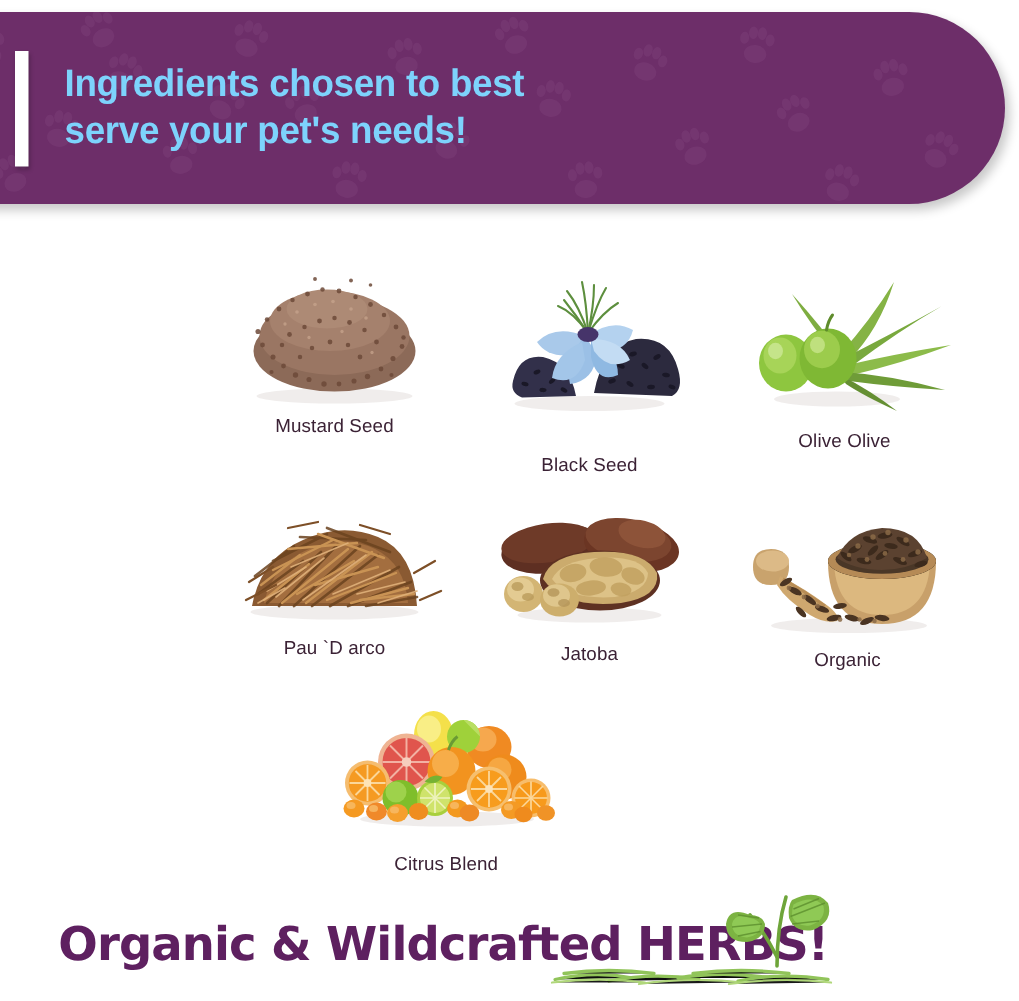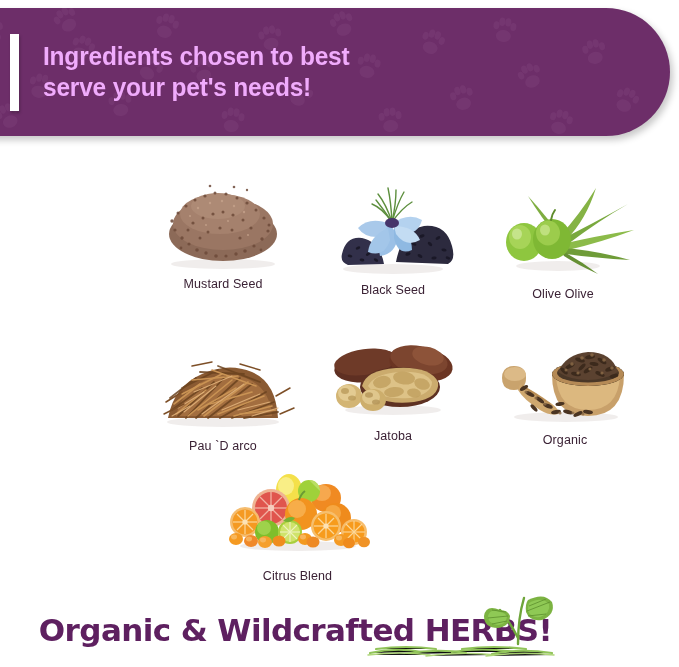--- a/index.html
+++ b/index.html
@@ -61,21 +61,21 @@
   #banner-divider {
     width: 9px;
     height: 77px;
     background: #ffffff;
     margin-left: 10px;
     margin-right: 24px;
     flex: 0 0 auto;
     box-shadow: 1px 2px 3px rgba(0,0,0,0.25);
   }
   #subhead-block {
-    color: #f0abfc;
+    color: #7dd3fc;
   }
   .subhead-line {
     font-family: "Liberation Sans", sans-serif;
     font-weight: bold;
     font-size: 25.5px;
     line-height: 1.22;
     letter-spacing: -0.2px;
     white-space: nowrap;
     transform: scaleX(0.96);
     transform-origin: left center;
@@ -113,23 +113,23 @@
     margin-top: 4px;
     font-family: "Liberation Sans", sans-serif;
     font-size: 12.5px;
     color: #3b2235;
     letter-spacing: 0.1px;
     white-space: nowrap;
   }
 
   
   .cell-mustard { transform: translate(28px, 8px); }
-  .cell-blackseed { transform: translate(48px, 14px); }
+  .cell-blackseed { transform: translate(48px, 14px); gap: 20px; }
   .cell-oliveleaf { transform: translate(68px, 18px); }
-  .cell-pau   { transform: translate(28px, 6px); justify-content: center; }
+  .cell-pau   { transform: translate(28px, 6px); }
   .cell-jatoba { transform: translate(48px, 10px); }
   .cell-cloves { transform: translate(70px, 14px); }
   .cell-citrus { transform: translate(0px, 0px); }
 
   
   #footer-banner {
     position: absolute;
     left: 0;
     bottom: 6px;
     width: 591px;

